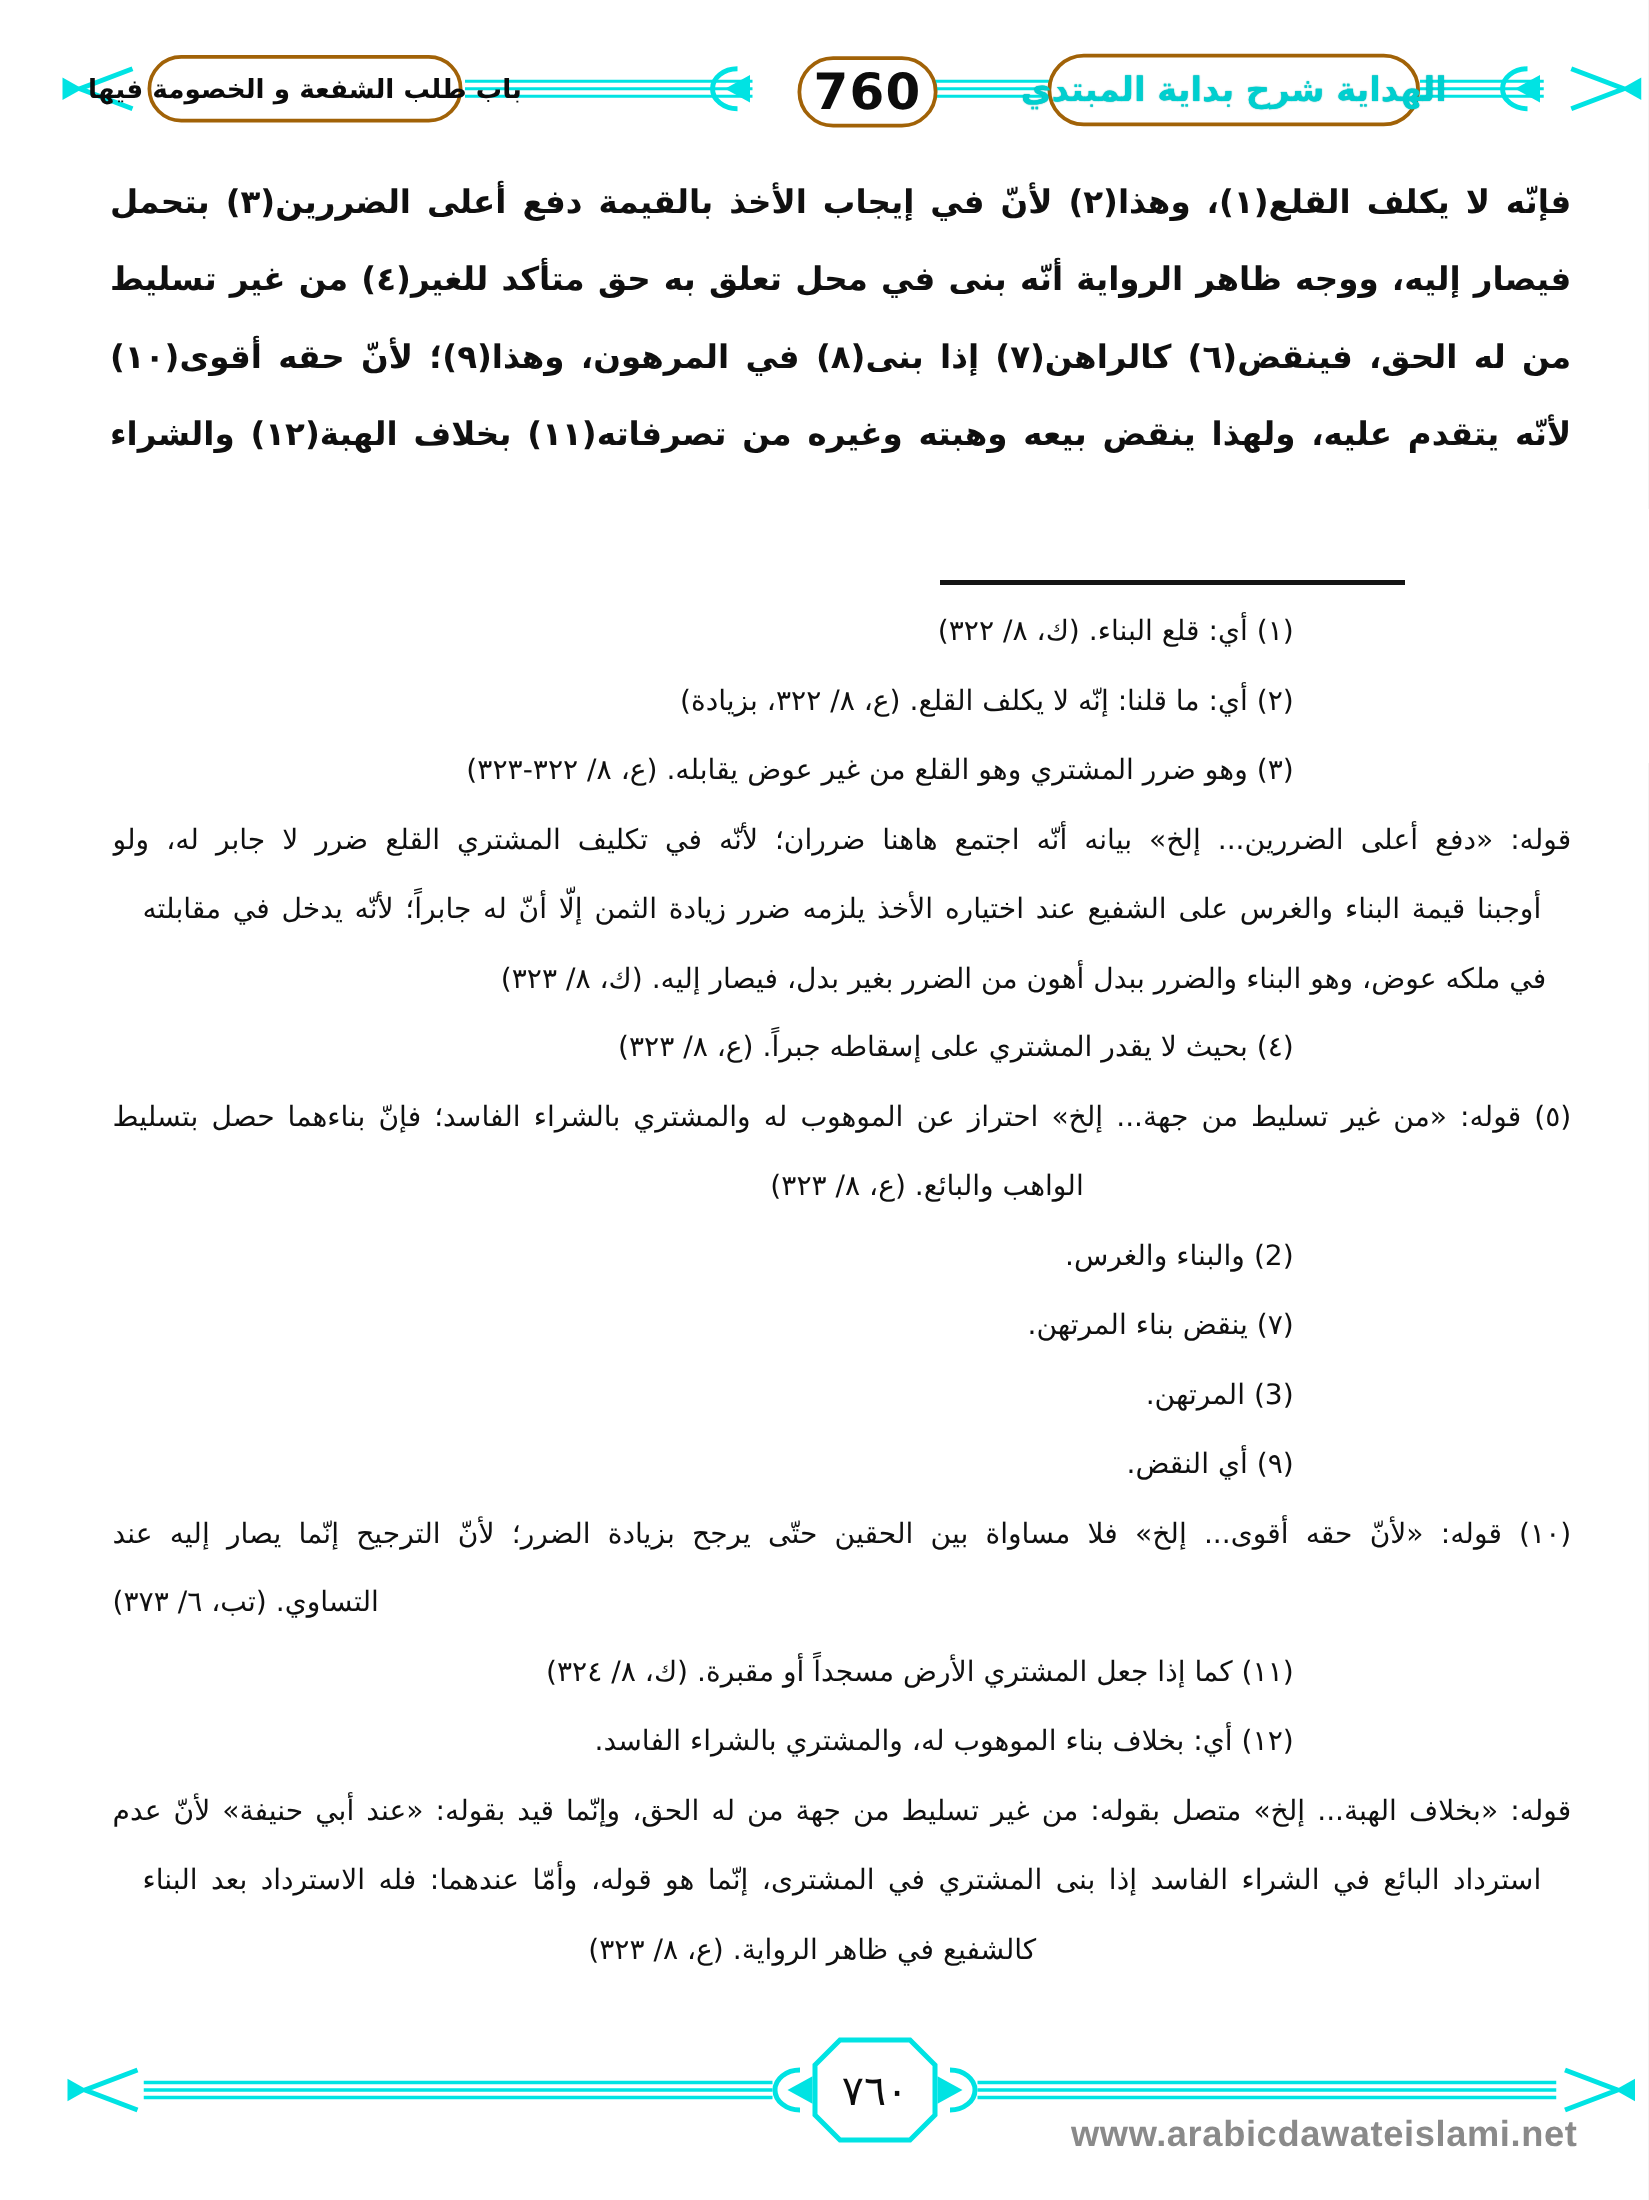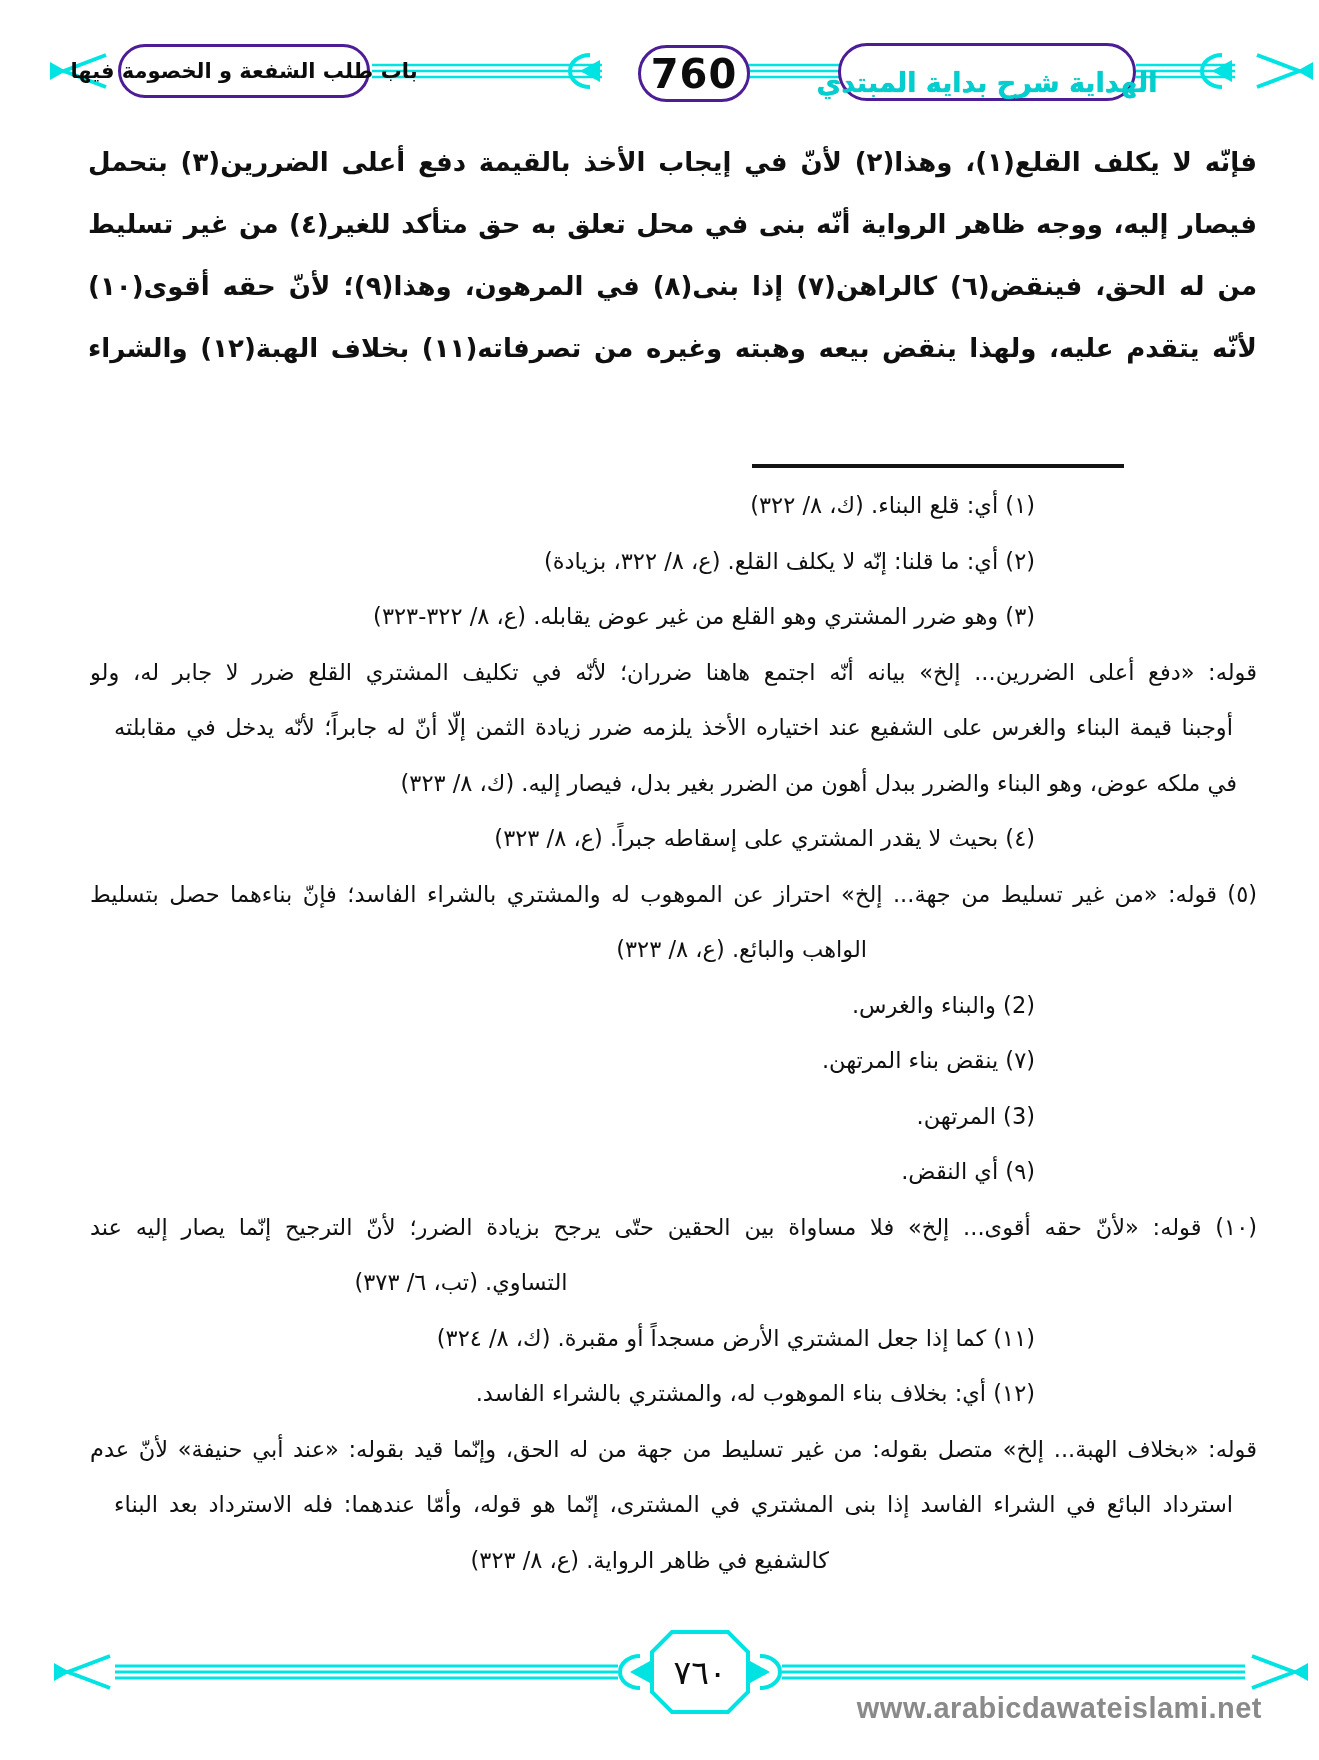--- a/index.html
+++ b/index.html
@@ -7,29 +7,29 @@
     position:relative;width:1319px;height:1760px;margin:0 auto;
     background:#ffffff;overflow:hidden;
     font-family:"DejaVu Sans",sans-serif;color:#101010;
   }
   
   .band{position:absolute;left:0;width:1319px;}
   .band svg{display:block;}
   .cy{stroke:#00e3e3;}
   .capsule{
     position:absolute;box-sizing:border-box;background:#ffffff;
-    border:3px solid #4c1d95;border-radius:30px;
+    border:3px solid #a16207;border-radius:30px;
     display:flex;align-items:center;justify-content:center;
     white-space:nowrap;
   }
   .chapter-capsule{left:118px;top:44px;width:252px;height:54px;}
   .chapter-capsule span{font-size:21px;font-weight:700;color:#0c0c0c;}
   .pageno-pill{left:638px;top:45px;width:112px;height:57px;border-radius:32px;}
   .pageno-pill span{font-size:40px;font-weight:700;color:#0c0c0c;letter-spacing:1px;}
-  .book-capsule{left:838px;top:43px;width:298px;height:58px;align-items:flex-end;}
+  .book-capsule{left:838px;top:43px;width:298px;height:58px;}
   .book-capsule span{
     font-size:27px;font-weight:700;color:#00cfcf;
     text-shadow:0 0 1px #009f9f;
   }
   
   .bodytext{
     position:absolute;left:88px;top:131px;width:1169px;direction:rtl;
   }
   .bl{
     height:62px;line-height:62px;overflow:hidden;
@@ -43,21 +43,21 @@
   }
   .fl{
     height:55.5px;line-height:55.5px;overflow:hidden;
     font-size:22.5px;font-weight:400;box-sizing:border-box;
   }
   .fl.num{text-align:right;padding-right:222px;}
   .fl.full{text-align:justify;text-align-last:justify;}
   .fl.ind{padding-right:24px;padding-left:24px;}
   .fl.e1{text-align:right;padding-right:20px;}
   .fl.e2{text-align:right;padding-right:390px;}
-  .fl.e3{text-align:center;padding-right:425px;}
+  .fl.e3{text-align:left;padding-right:425px;}
   .fl.e4{text-align:right;padding-right:428px;}
   
   .footer-badge-text{
     position:absolute;left:652px;top:1632px;width:96px;height:80px;
     display:flex;align-items:center;justify-content:center;
     font-size:33px;font-weight:400;color:#0c0c0c;
   }
   .watermark{
     position:absolute;right:57px;top:1692px;
     font-family:"Liberation Sans",sans-serif;

